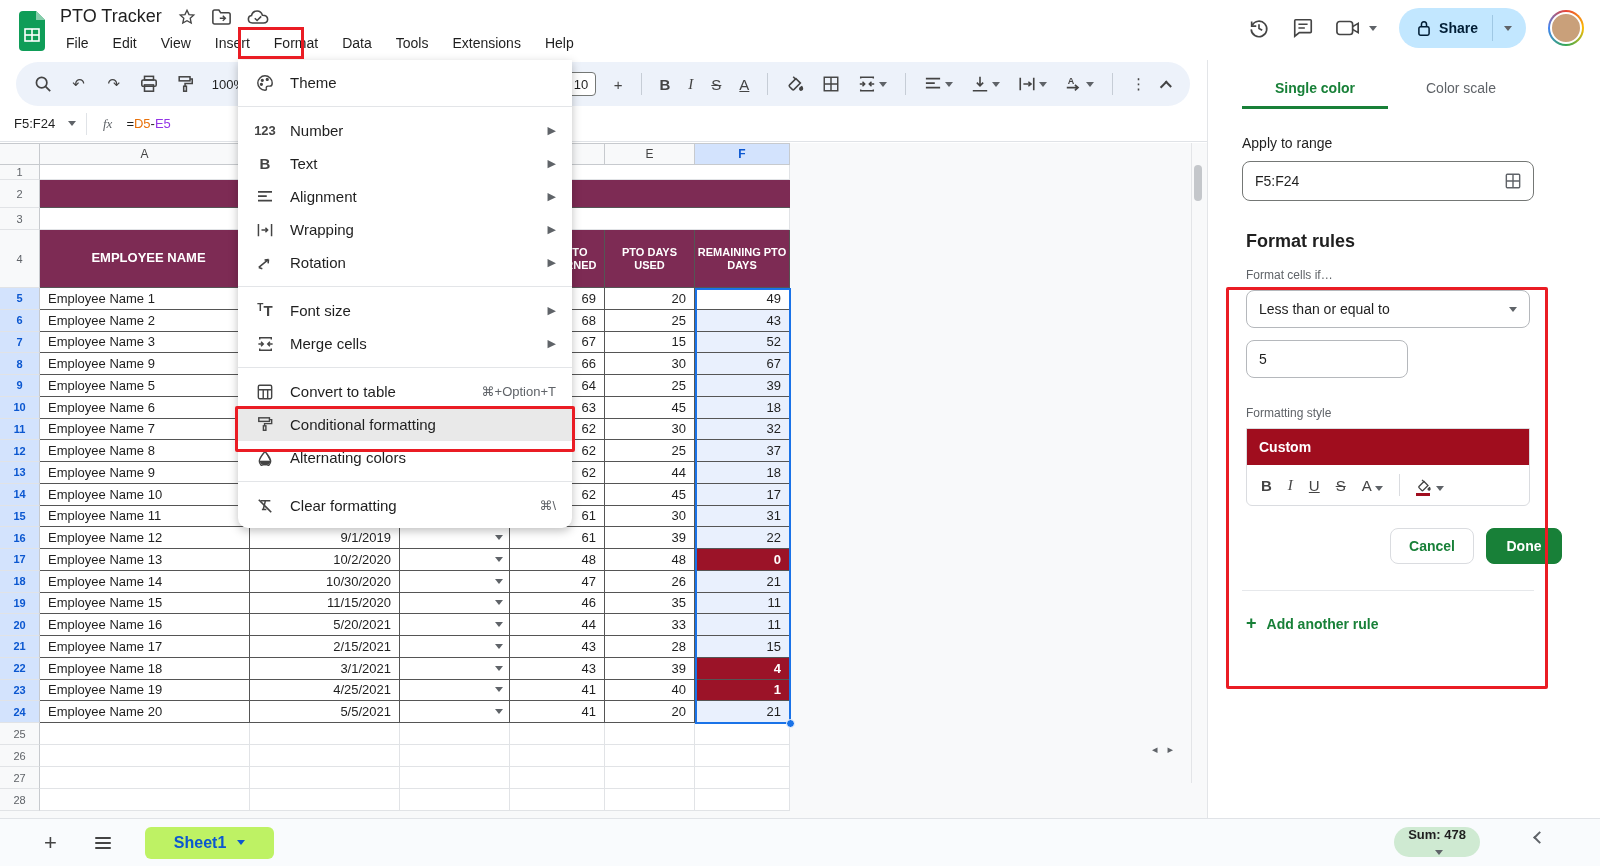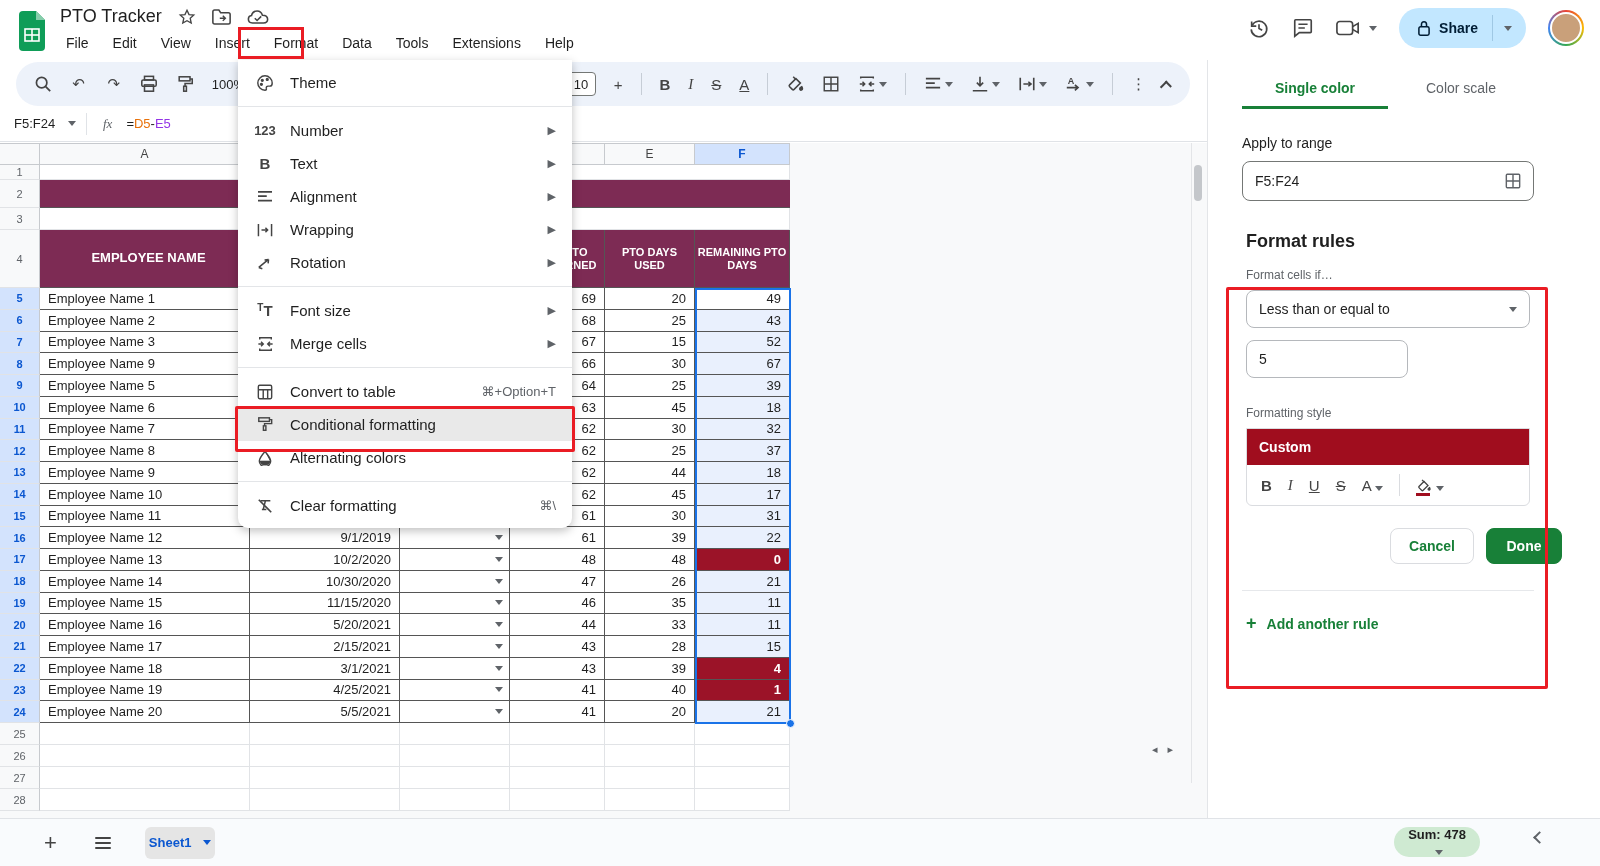--- a/index.html
+++ b/index.html
@@ -125,22 +125,22 @@
   .btn.done { width:76px; background:#188038; border:1px solid #188038; color:#fff; }
   .p-div { height:1px; background:#e6e8eb; margin:26px 0 0 34px; width:292px; }
   .p-add { margin:22px 0 0 38px; color:#188038; font-size:14px; font-weight:bold; display:flex; gap:10px; align-items:center; }
 
   
   .bottombar { position:absolute; left:0; top:818px; width:1600px; height:48px; background:#f9fbfd;
     border-top:1px solid #e0e3e7; display:flex; align-items:center; }
   .bb-plus { font-size:22px; color:#444; margin-left:44px; }
   .bb-menu { margin-left:38px; display:flex; flex-direction:column; gap:3px; }
   .bb-menu span { width:16px; height:2px; background:#444; border-radius:1px; }
-  .sheet-tab { margin-left:34px; height:32px; background:#e5e5e5; border-radius:6px; padding:0 4px;
-    display:flex; align-items:center; gap:8px; color:#0b57d0; font-weight:bold; font-size:13px; }
+  .sheet-tab { margin-left:34px; height:32px; background:#bef264; border-radius:6px; padding:0 29px;
+    display:flex; align-items:center; gap:8px; color:#0b57d0; font-weight:bold; font-size:16px; }
   .sheet-tab .caret { border-top-color:#0b57d0; }
   .sum-pill { position:absolute; right:120px; top:8px; height:30px; background:#cfead2; border-radius:15px;
     padding:0 14px; display:flex; align-items:center; gap:8px; font-size:13px; font-weight:bold; color:#1f1f1f;flex-direction:column; }
   .bb-left-arrow { position:absolute; right:56px; top:14px; width:9px; height:9px;
     border-left:2px solid #5f6368; border-bottom:2px solid #5f6368; transform:rotate(45deg); }
 
   
   .anno { position:absolute; border:3px solid #ea1c24; z-index:60; pointer-events:none; }
   .anno1 { left:238px; top:27px; width:66px; height:32px; }
   .anno2 { left:235px; top:406px; width:340px; height:46px; border-radius:2px; }

